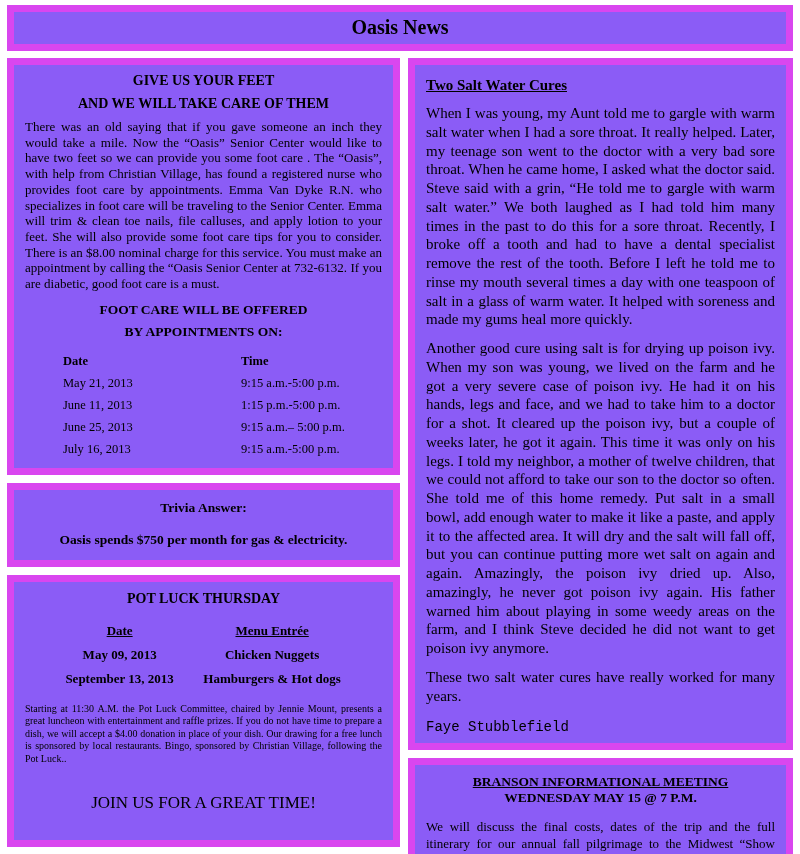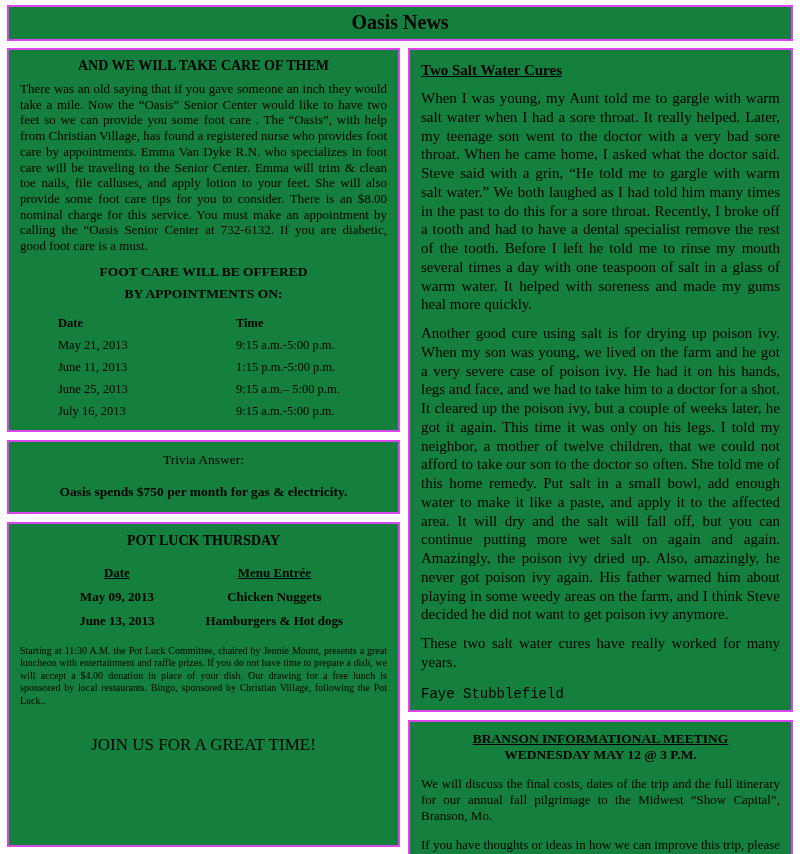--- a/index.html
+++ b/index.html
@@ -9,21 +9,21 @@
     background: #ffffff;
     color: #000;
     font-family: "Liberation Serif", serif;
     overflow: hidden;
   }
   .page {
     width: 800px; height: 854px;
     padding: 5px 7px 7px;
     display: flex; flex-direction: column;
   }
-  .box { border: 2px solid #d946ef; background: #15803d; }
+  .box { border: 7px solid #d946ef; background: #8b5cf6; }
 
   
   .header-box {
     text-align: center;
     padding: 4px 0 5px;
     margin-bottom: 7px;
     flex: 0 0 auto;
   }
   .header-box h1 { margin: 0; font-size: 20px; font-weight: bold; }
 
@@ -41,21 +41,21 @@
   .fc-offer2{ margin-bottom: 10px; }
   .sched { margin-left: 38px; margin-right: 6px; font-size: 12.5px; }
   .sched-row { display: grid; grid-template-columns: 172px 1fr; line-height: 22px; }
   .sched-head { font-weight: bold; }
   .sched-head .cell-date { padding-left: 14px; }
   .sched .cell-date { padding-left: 0; }
   .sched .cell-time { padding-left: 6px; }
 
   
   .trivia { padding: 10px 12px 12px; text-align: center; }
-  .trivia-title { font-weight: normal; font-size: 13.5px; margin-bottom: 11px; }
+  .trivia-title { font-weight: bold; font-size: 13.5px; margin-bottom: 11px; }
   .trivia-body  { font-weight: bold; font-size: 13.5px; margin-top: 16px; }
 
   
   .potluck { padding: 6px 11px 10px; flex: 1; display: flex; flex-direction: column; }
   .pl-title { text-align: center; font-weight: bold; font-size: 14px; margin: 3px 0 8px; }
   .pl-intro { font-size: 13px; line-height: 1.25; text-align: justify; margin-bottom: 8px; }
   .menu { margin: 4px 26px 8px; font-size: 13px; }
   .menu-row { display: grid; grid-template-columns: 45% 55%; text-align: center; line-height: 24px; font-weight: bold; }
   .menu-head span { text-decoration: underline; }
   .pl-details { font-size: 10px; line-height: 1.25; text-align: justify; margin-top: 4px; }
@@ -81,20 +81,21 @@
 
   <div class="box header-box">
     <h1>Oasis News</h1>
   </div>
 
   <div class="columns">
 
     <div class="col col-left">
 
       <div class="box footcare">
+        <div class="fc-title">GIVE US YOUR FEET</div>
         <div class="fc-title">AND WE WILL TAKE  CARE OF THEM</div>
         <p class="fc-body">There was an old saying that if you gave someone an inch they would take a mile. Now the “Oasis” Senior Center would like to have two feet so we can provide you some foot care . The “Oasis”, with help from Christian Village, has found a registered nurse who provides foot care by appointments. Emma Van Dyke R.N. who specializes in foot care will be traveling to the Senior Center. Emma will trim &amp; clean toe nails, file calluses, and apply lotion to your feet. She will also provide some foot care tips for you to consider. There is an $8.00 nominal charge for this service. You must make an appointment by calling the “Oasis Senior Center at 732-6132. If you are diabetic, good foot care is a must.</p>
         <div class="fc-offer">FOOT CARE WILL BE OFFERED</div>
         <div class="fc-offer fc-offer2">BY APPOINTMENTS ON:</div>
 
         <div class="sched">
           <div class="sched-row sched-head">
             <span class="cell-date">Date</span>
             <span class="cell-time">Time</span>
           </div>
@@ -128,21 +129,21 @@
         <div class="menu">
           <div class="menu-row menu-head">
             <span>Date</span>
             <span>Menu Entrée</span>
           </div>
           <div class="menu-row">
             <span>May 09, 2013</span>
             <span>Chicken Nuggets</span>
           </div>
           <div class="menu-row">
-            <span>June 13, 2013</span>
+            <span>September 13, 2013</span>
             <span>Hamburgers &amp; Hot dogs</span>
           </div>
         </div>
 
         <p class="pl-details">Starting at 11:30 A.M. the Pot Luck Committee, chaired by Jennie Mount, presents a great luncheon with entertainment and raffle prizes. If you do not have time to prepare a dish, we will accept a $4.00 donation in place of your dish.  Our drawing for a free lunch is sponsored by local restaurants.  Bingo, sponsored by Christian Village, following the Pot Luck..</p>
         <div class="pl-closing">JOIN US FOR A GREAT TIME!</div>
       </div>
 
     </div>
 
@@ -151,20 +152,20 @@
       <div class="box saltwater">
         <div class="sw-title">Two Salt Water Cures</div>
         <p class="sw-para">When I was young, my Aunt told me to gargle with warm salt water when I had a sore throat. It really helped. Later, my teenage son went to the doctor with a very bad sore throat. When he came home, I asked what the doctor said. Steve said with a grin, “He told me to gargle with warm salt water.” We both laughed as I had told him many times in the past to do this for a sore throat. Recently, I broke off a tooth and had to have a dental specialist remove the rest of the tooth.  Before I left he told me to rinse my mouth several times a day with one teaspoon of salt in a glass of warm water.  It helped with soreness and made my gums heal more quickly.</p>
         <p class="sw-para">Another good cure using salt is for drying up poison ivy. When my son was young, we lived on the farm and he got a very severe case of poison ivy. He had it on his hands, legs and face, and we had to take him to a doctor for a shot. It cleared up the poison ivy, but a couple of weeks later, he got it again. This time it was only on his legs. I told my neighbor, a mother of twelve children, that we could not afford to take our son to the doctor so often. She told me of this home remedy. Put salt in a small bowl, add enough water to make it like a paste, and apply it to the affected area. It will dry and the salt will fall off, but you can continue putting more wet salt on again and again. Amazingly, the poison ivy dried up. Also, amazingly, he never got poison ivy again. His father warned him about playing in some weedy areas on the farm, and I think Steve decided he did not want to get poison ivy anymore.</p>
         <p class="sw-para">These two salt water cures have really worked for many years.</p>
         <div class="sw-sig">Faye Stubblefield</div>
       </div>
 
       <div class="box branson">
         <div class="br-title">BRANSON INFORMATIONAL MEETING</div>
-        <div class="br-subtitle">WEDNESDAY MAY 12 @ 3 P.M.</div>
+        <div class="br-subtitle">WEDNESDAY MAY 15 @ 7 P.M.</div>
         <p class="br-para">We will discuss the final costs, dates of the trip and the full itinerary for our annual fall pilgrimage to the Midwest “Show Capital”, Branson, Mo.</p>
         <p class="br-para">If you have thoughts or ideas in how we can improve this trip, please let us know.</p>
       </div>
 
     </div>
   </div>
 </div>
 
 </body></html>

